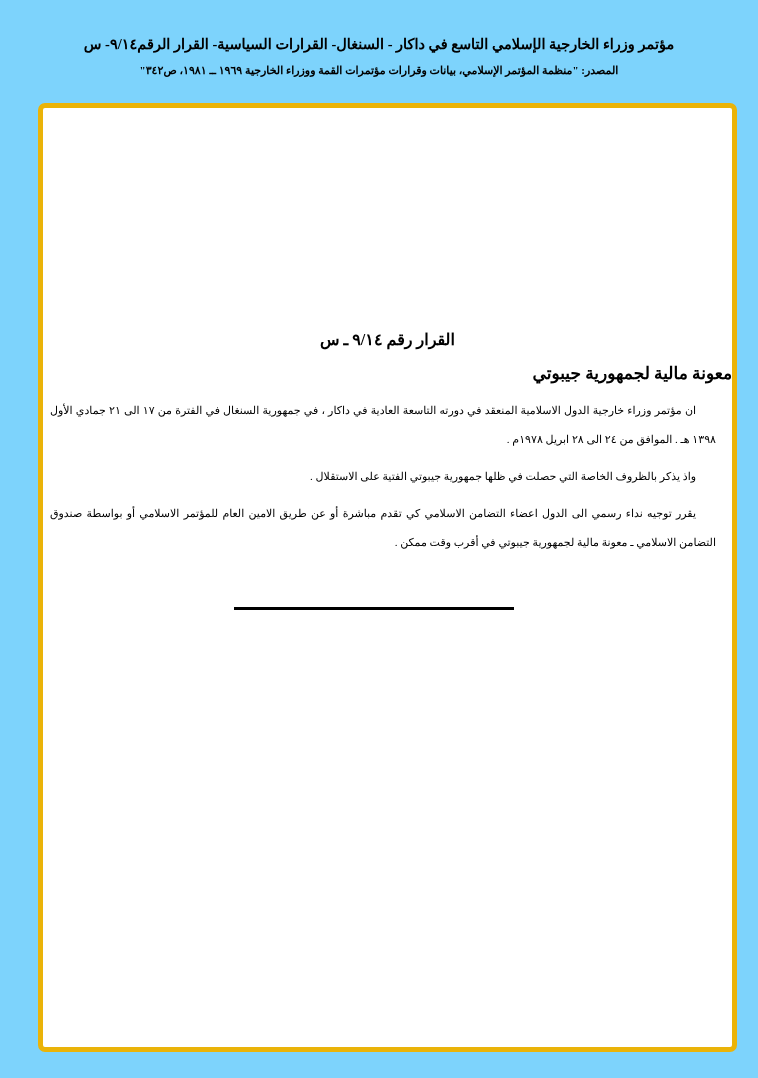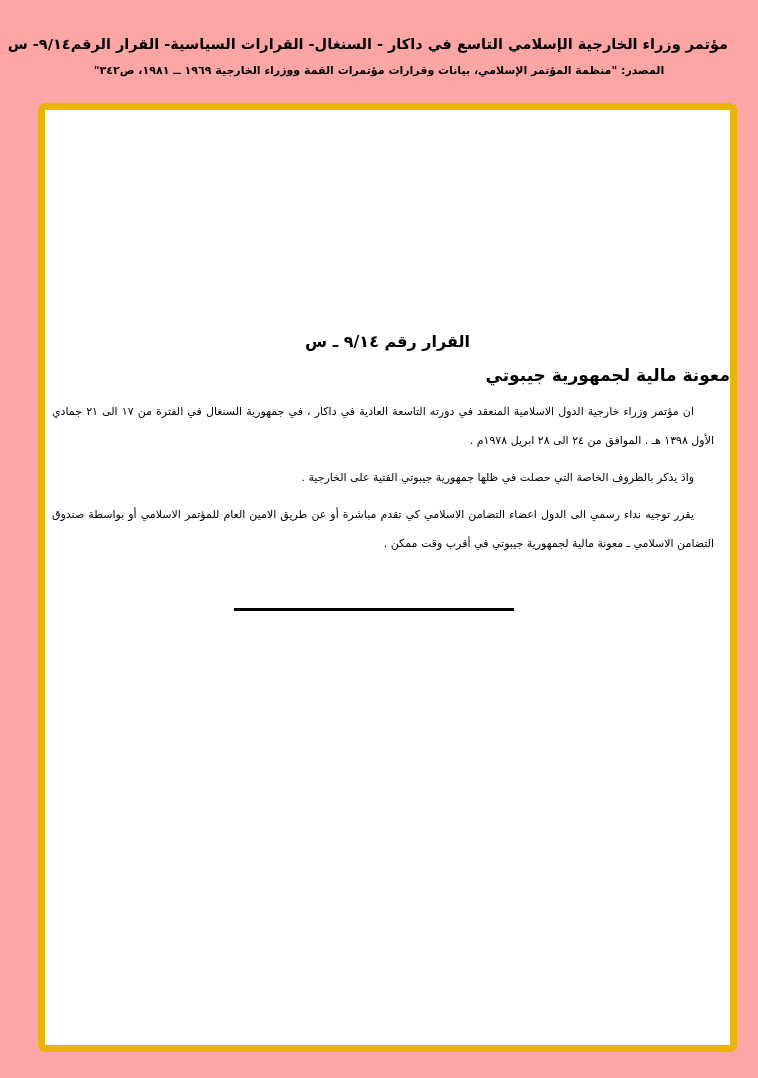--- a/index.html
+++ b/index.html
@@ -6,21 +6,22 @@
   html, body {
     width: 758px; height: 1078px;
     background: #ffffff;
     font-family: "DejaVu Sans", sans-serif;
     color: #000000;
     overflow: hidden;
   }
   .page {
     position: relative;
     width: 758px; height: 1078px;
-    background: #fca5a5;
+    background: #7dd3fc;
+    font-family: Liberation Serif, serif;
   }
   .hdr-line1 {
     position: absolute;
     top: 36px; left: 30px; right: 30px;
     direction: rtl;
     text-align: center;
     font-size: 14.5px;
     font-weight: bold;
     letter-spacing: 0.2px;
     white-space: nowrap;
@@ -31,21 +32,21 @@
     direction: rtl;
     text-align: center;
     font-size: 11px;
     font-weight: bold;
     white-space: nowrap;
   }
   .frame {
     position: absolute;
     left: 38px; top: 103px;
     width: 699px; height: 949px;
-    border: 7px solid #eab308;
+    border: 5px solid #eab308;
     border-radius: 7px;
     background: #ffffff;
   }
   .doc-title {
     margin-top: 222px;
     direction: rtl;
     text-align: center;
     font-size: 16px;
     font-weight: bold;
   }
@@ -86,21 +87,21 @@
   <div class="hdr-line2">المصدر: "منظمة المؤتمر الإسلامي، بيانات وقرارات مؤتمرات القمة ووزراء الخارجية ١٩٦٩ ــ ١٩٨١، ص٣٤٢"</div>
 
   <div class="frame">
 
     <div class="doc-title">القرار رقم ٩/١٤ ـ س</div>
 
     <div class="doc-subtitle">معونة مالية لجمهورية جيبوتي</div>
 
     <div class="body-text">
       <p class="para">ان مؤتمر وزراء خارجية الدول الاسلامية المنعقد في دورته التاسعة العادية في داكار ، في جمهورية السنغال في الفترة من ١٧ الى ٢١ جمادي الأول ١٣٩٨ هـ . الموافق من ٢٤ الى ٢٨ ابريل ١٩٧٨م .</p>
-      <p class="para">واذ يذكر بالظروف الخاصة التي حصلت في ظلها جمهورية جيبوتي الفتية على الخارجية .</p>
+      <p class="para">واذ يذكر بالظروف الخاصة التي حصلت في ظلها جمهورية جيبوتي الفتية على الاستقلال .</p>
       <p class="para">يقرر توجيه نداء رسمي الى الدول اعضاء التضامن الاسلامي كي تقدم مباشرة أو عن طريق الامين العام للمؤتمر الاسلامي أو بواسطة صندوق التضامن الاسلامي ـ معونة مالية لجمهورية جيبوتي في أقرب وقت ممكن .</p>
     </div>
 
     <div class="divider"></div>
 
   </div>
 
 </div>
 
 </body></html>

